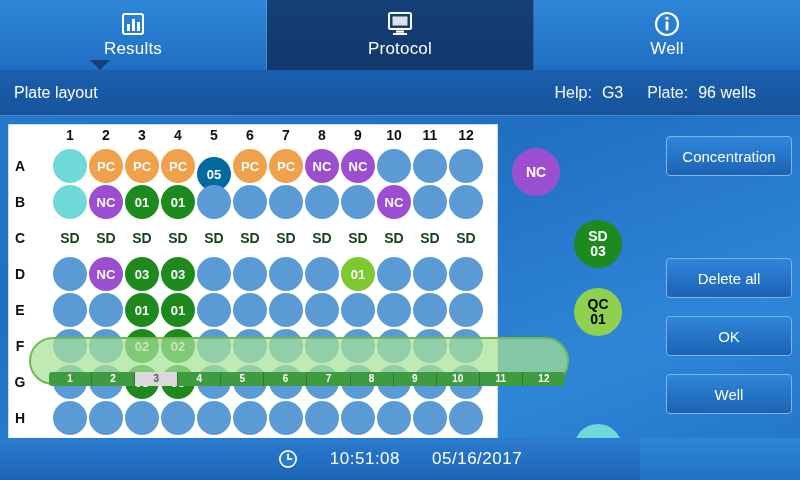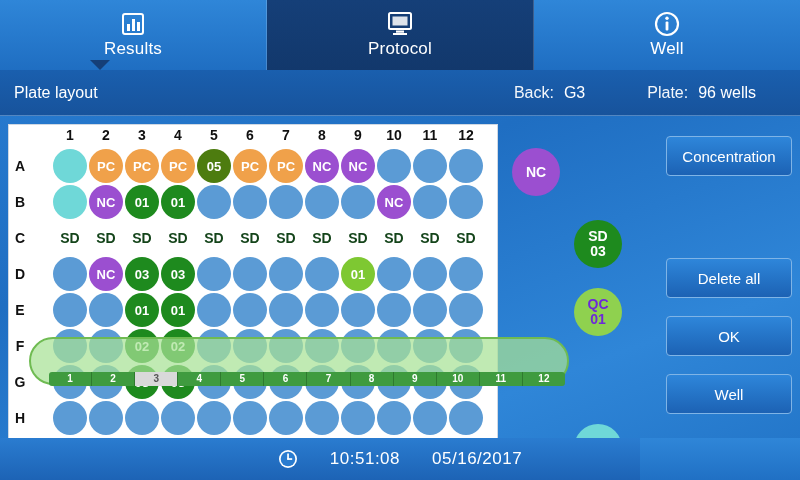--- a/index.html
+++ b/index.html
@@ -65,21 +65,21 @@
   }
   .titlebar .tl-right {
     margin-left: auto;
     display: flex;
     align-items: center;
     gap: 10px;
     padding-right: 44px;
     font-size: 16px;
   }
   .tl-label { opacity: 0.95; }
-  .tl-value { margin-right: 52px; }
+  .tl-value { margin-right: 14px; }
   .tl-value:last-child { margin-right: 0; }
   .arrowdown {
     position: absolute;
     top: -10px; left: 90px;
     width: 0; height: 0;
     border-left: 10px solid transparent;
     border-right: 10px solid transparent;
     border-top: 10px solid #153f78;
   }
 
@@ -271,21 +271,21 @@
         </svg>
       </span>
       <span class="navlabel">Well</span>
     </div>
   </div>
 
   <div class="titlebar">
     <div class="arrowdown"></div>
     <div class="tl-title">Plate layout</div>
     <div class="tl-right">
-      <span class="tl-label">Back:</span>
+      <span class="tl-label">Help:</span>
       <span class="tl-value">G3</span>
       <span class="tl-label">Plate:</span>
       <span class="tl-value">96 wells</span>
     </div>
   </div>
 
   <div class="main">
 
     <div class="plate-panel">
       <div class="col-headers" id="col-headers">
@@ -310,21 +310,21 @@
           <div class="row-h" style="top: 177px;">E</div>
           <div class="row-h" style="top: 213px;">F</div>
           <div class="row-h" style="top: 249px;">G</div>
           <div class="row-h" style="top: 285px;">H</div>
         </div>
       <div id="wells">
           <div class="well" style="left: 44px; top: 24px; background: rgb(111, 216, 216);"></div>
           <div class="well" style="left: 80px; top: 24px; background: rgb(240, 161, 74);">PC</div>
           <div class="well" style="left: 116px; top: 24px; background: rgb(240, 161, 74);">PC</div>
           <div class="well" style="left: 152px; top: 24px; background: rgb(240, 161, 74);">PC</div>
-          <div class="well" style="left: 188px; top: 24px; background: #4d7c0f;">05</div>
+          <div class="well" style="left: 188px; top: 32px; background: #0369a1;">05</div>
           <div class="well" style="left: 224px; top: 24px; background: rgb(240, 161, 74);">PC</div>
           <div class="well" style="left: 260px; top: 24px; background: rgb(240, 161, 74);">PC</div>
           <div class="well" style="left: 296px; top: 24px; background: rgb(155, 79, 208);">NC</div>
           <div class="well" style="left: 332px; top: 24px; background: rgb(155, 79, 208);">NC</div>
           <div class="well" style="left: 368px; top: 24px; background: rgb(91, 155, 213);"></div>
           <div class="well" style="left: 404px; top: 24px; background: rgb(91, 155, 213);"></div>
           <div class="well" style="left: 440px; top: 24px; background: rgb(91, 155, 213);"></div>
           <div class="well" style="left: 44px; top: 60px; background: rgb(111, 216, 216);"></div>
           <div class="well" style="left: 80px; top: 60px; background: rgb(155, 79, 208);">NC</div>
           <div class="well" style="left: 116px; top: 60px; background: rgb(30, 138, 30);">01</div>
@@ -429,21 +429,21 @@
     </div>
 
     <div class="legend" id="legend">
         <div class="legend-well" style="left: 4px; top: 12px; background: rgb(155, 79, 208);">
           <span>NC</span>
         </div>
         <div class="legend-well" style="left: 66px; top: 84px; background: rgb(30, 138, 30);">
           <span>SD</span>
           <span>03</span>
         </div>
-        <div class="legend-well" style="left: 66px; top: 152px; background: rgb(143, 209, 79); color: #6d28d9;">
+        <div class="legend-well" style="left: 66px; top: 152px; background: rgb(143, 209, 79); color: #000000;">
           <span>QC</span>
           <span>01</span>
         </div>
         <div class="legend-well" style="left: 66px; top: 288px; background: rgb(111, 216, 216);">
           <span>EP</span>
         </div>
       </div>
 
     <div class="sidebtns">
       <div class="sbtn" style="top:0px;">Concentration</div>

